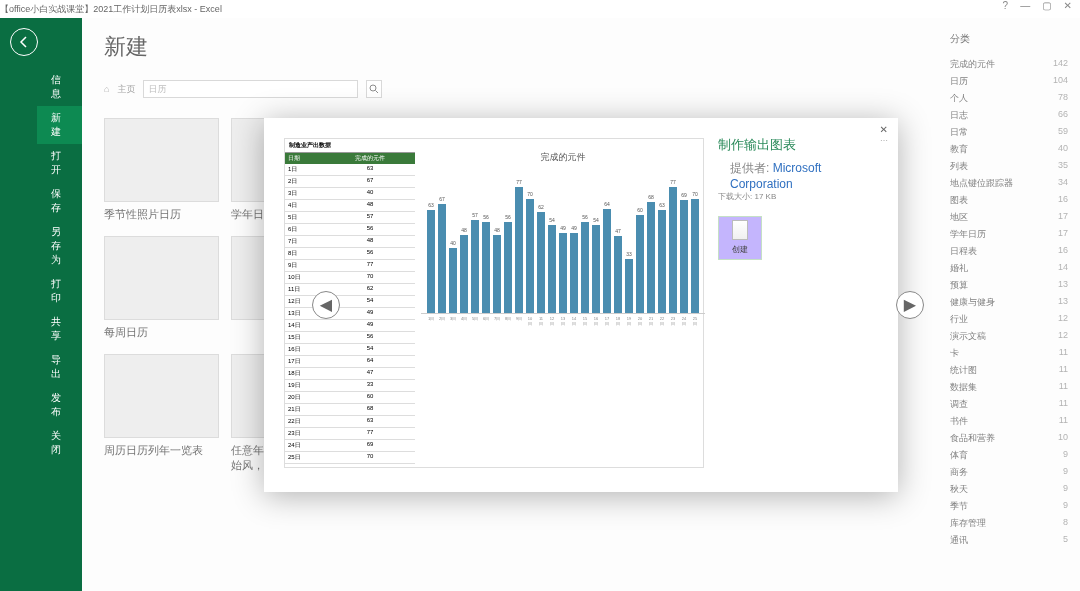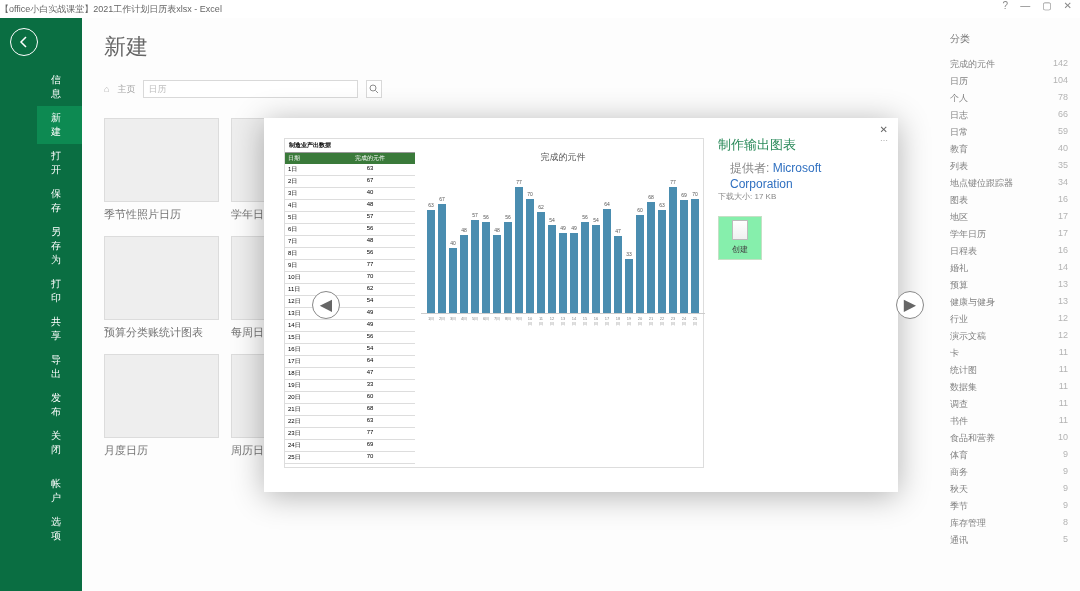--- a/index.html
+++ b/index.html
@@ -55,21 +55,21 @@
     .bar-v { position: absolute; top: -8px; left: 0; right: 0; text-align: center; font-size: 5px; color: #555; }
     .chart-x { display: flex; gap: 3px; padding: 2px 6px 0; font-size: 4px; color: #888; }
     .chart-x > div { width: 8px; text-align: center; }
     
     .modal-info { flex: 1; padding: 18px 18px 0 14px; font-size: 9px; color: #555; }
     .mi-title { font-size: 13px; color: #2a8a5a; margin-bottom: 6px; }
     .mi-provider { font-size: 12px; color: #888; margin-left: 12px; }
     .mi-provider a { color: #3070c0; text-decoration: none; }
     .mi-desc { margin: 10px 0; line-height: 1.5; }
     .mi-size { font-size: 8px; color: #888; margin-bottom: 14px; }
-    .mi-create { width: 44px; height: 44px; border: 1px solid #c5e0c5; background: #86efac; display: flex; flex-direction: column; align-items: center; justify-content: center; gap: 4px; cursor: pointer; }
+    .mi-create { width: 44px; height: 44px; border: 1px solid #c5e0c5; background: #c4b5fd; display: flex; flex-direction: column; align-items: center; justify-content: center; gap: 4px; cursor: pointer; }
     .mi-create-icon { width: 16px; height: 20px; background: linear-gradient(#fff,#f0f0f0); border: 1px solid #bbb; position: relative; }
     .mi-create-label { font-size: 8px; color: #444; }
     
     .nav-arrow { position: absolute; top: 50%; width: 28px; height: 28px; border: 1px solid #888; border-radius: 50%; background: #fff; display: flex; align-items: center; justify-content: center; color: #666; cursor: pointer; transform: translateY(-50%); z-index: 11; }
     .nav-prev { left: 230px; }
     .nav-next { right: 156px; }
   </style>
 </head>
 <body>
 
@@ -97,24 +97,20 @@
         <div class="sidebar-item">打开</div>
         <div class="sidebar-item">保存</div>
         <div class="sidebar-item">另存为</div>
         <div class="sidebar-item">打印</div>
         <div class="sidebar-item">共享</div>
         <div class="sidebar-item">导出</div>
         <div class="sidebar-item">发布</div>
         <div class="sidebar-item">关闭</div>
       </div>
     <div class="sidebar-sep"></div>
-    <div id="sidebar-footer">
-        <div class="sidebar-item">帐户</div>
-        <div class="sidebar-item">选项</div>
-      </div>
   </div>
 
   <div class="content">
     <div class="center">
       <div class="page-title">新建</div>
       <div class="search-row">
         <span>⌂</span>
         <span>主页</span>
         <div class="search-box">
           <span style="position:absolute;left:4px;top:2px;color:#aaa;font-size:9px">日历</span>
@@ -139,24 +135,20 @@
             <div class="tpl-thumb"></div>
             <div class="tpl-label"></div>
           </div>
           <div class="tpl">
             <div class="tpl-thumb"></div>
             <div class="tpl-label"></div>
           </div>
           <div class="tpl">
             <div class="tpl-thumb"></div>
             <div class="tpl-label"></div>
-          </div>
-          <div class="tpl">
-            <div class="tpl-thumb"></div>
-            <div class="tpl-label">预算分类账统计图表</div>
           </div>
           <div class="tpl">
             <div class="tpl-thumb"></div>
             <div class="tpl-label">每周日历</div>
           </div>
           <div class="tpl">
             <div class="tpl-thumb"></div>
             <div class="tpl-label"></div>
           </div>
           <div class="tpl">

